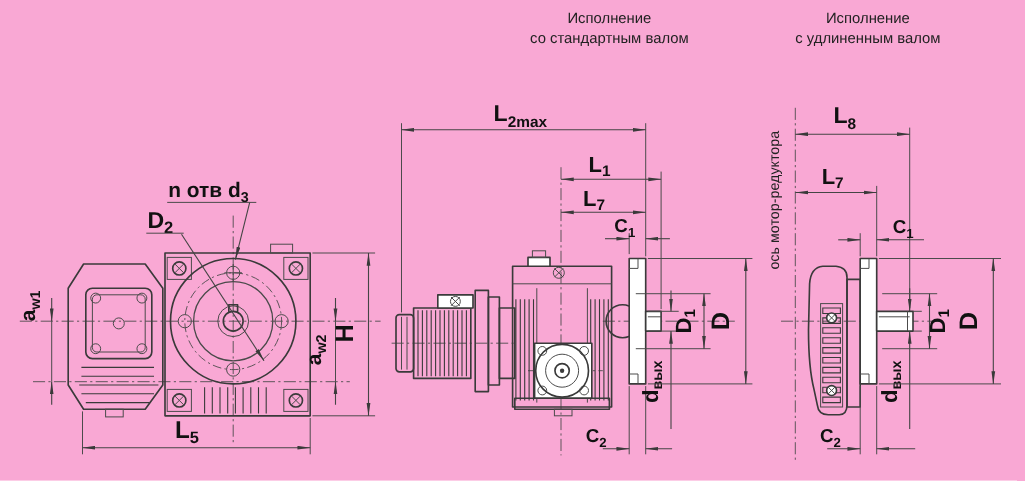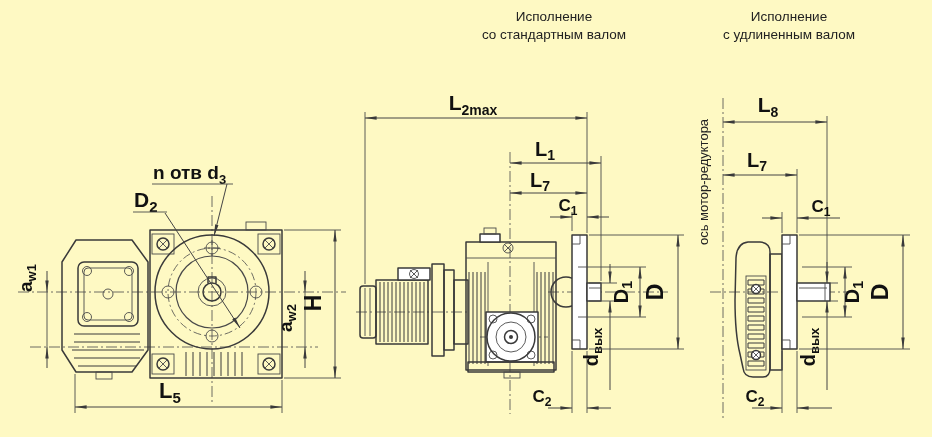--- a/index.html
+++ b/index.html
@@ -1,16 +1,16 @@
 <!DOCTYPE html>
 <html><head>
 <meta charset="utf-8">
 <style>
   html,body{margin:0;padding:0;background:#ffffff;}
-  .stage{position:relative;width:932px;height:437px;background:#fef9c3;overflow:hidden;
+  .stage{position:relative;width:932px;height:437px;background:#f9a8d4;overflow:hidden;
          font-family:"Liberation Sans", sans-serif;}
   svg{display:block;}
   .ol{stroke:#3a3a3a;stroke-width:1.5;fill:none;stroke-linejoin:round;stroke-linecap:round;}
   .olf{stroke:#3a3a3a;stroke-width:1.5;fill:#ffffff;stroke-linejoin:round;}
   .thin{stroke:#4a4a4a;stroke-width:0.9;fill:none;}
   .fin{stroke:#3a3a3a;stroke-width:1.0;fill:none;}
   .dim{stroke:#444444;stroke-width:1;fill:none;}
   .cl{stroke:#4a4a4a;stroke-width:0.8;fill:none;stroke-dasharray:11 3 2 3;}
   .cl2{stroke:#4a4a4a;stroke-width:0.8;fill:none;stroke-dasharray:8 3 2 3;}
   .dimlbl{fill:#111111;font-weight:bold;font-family:"Liberation Sans", sans-serif;}

